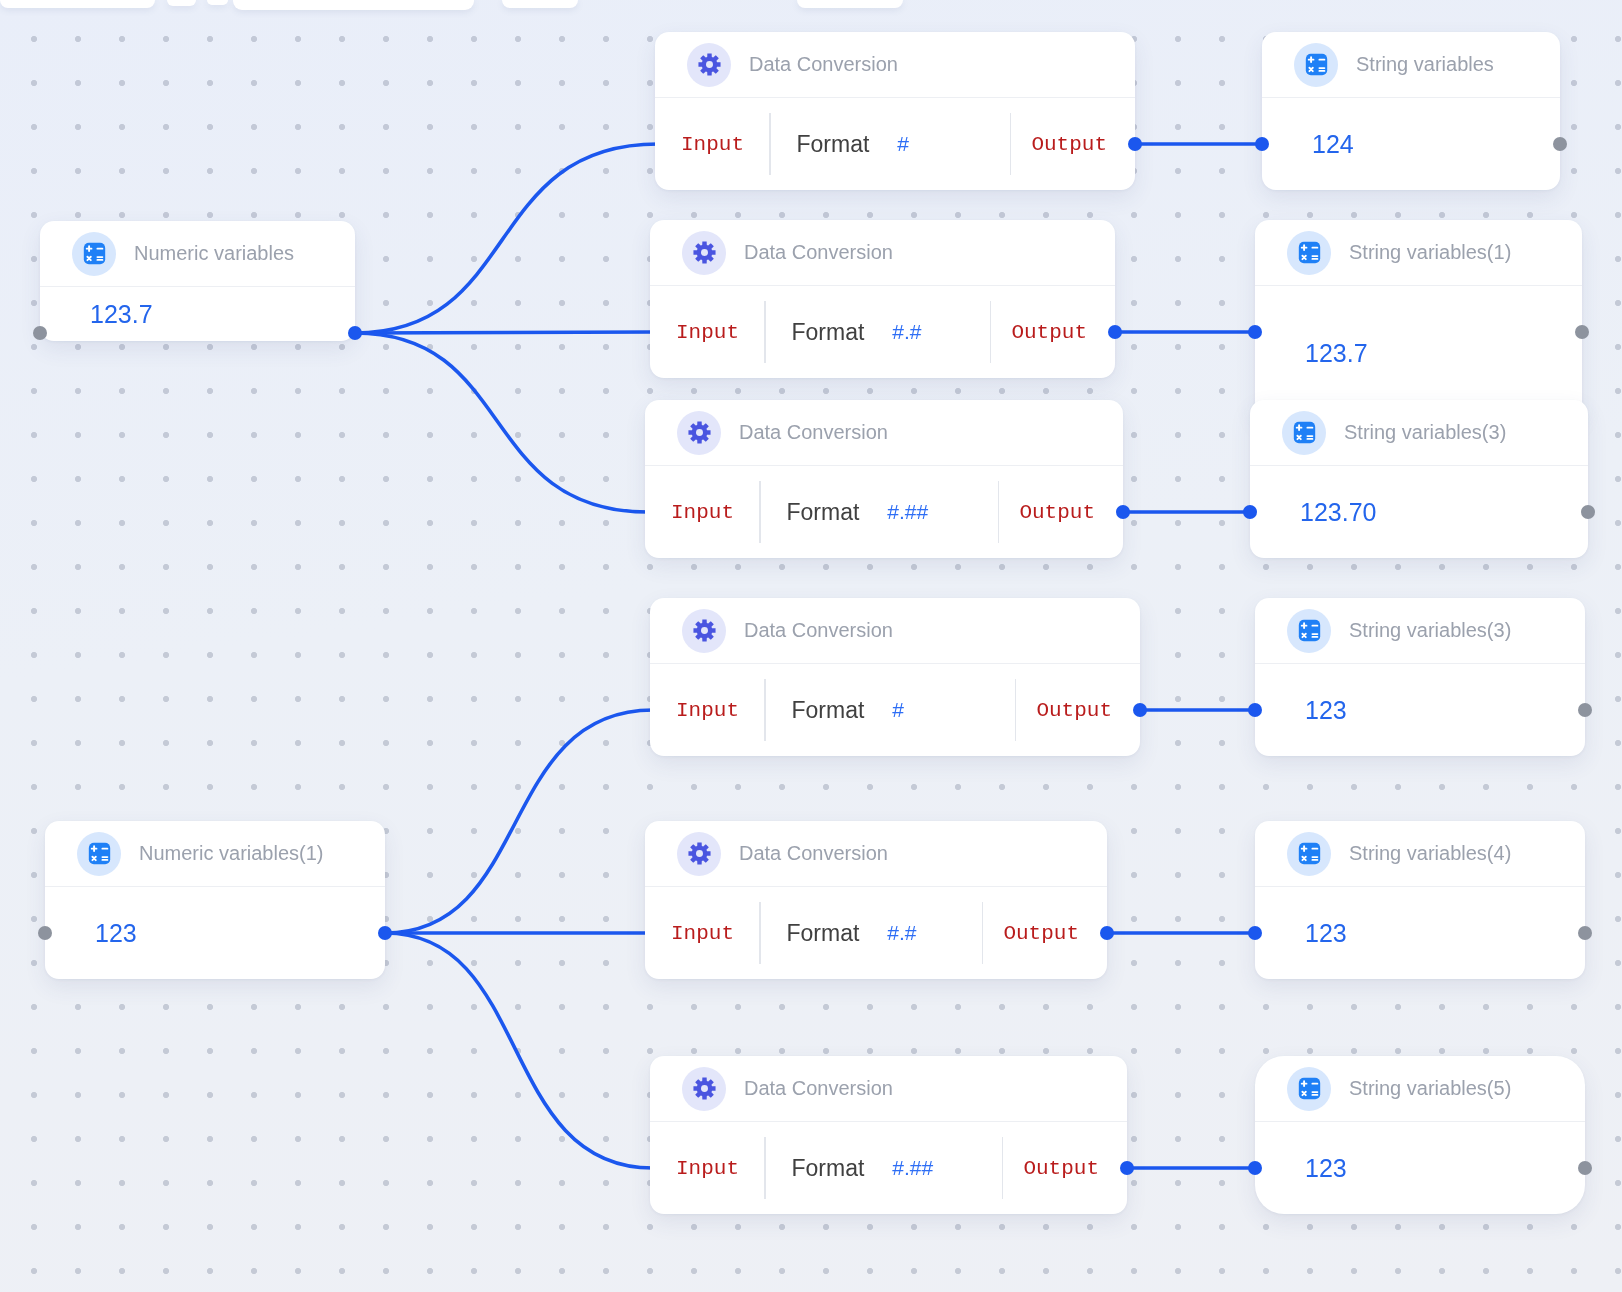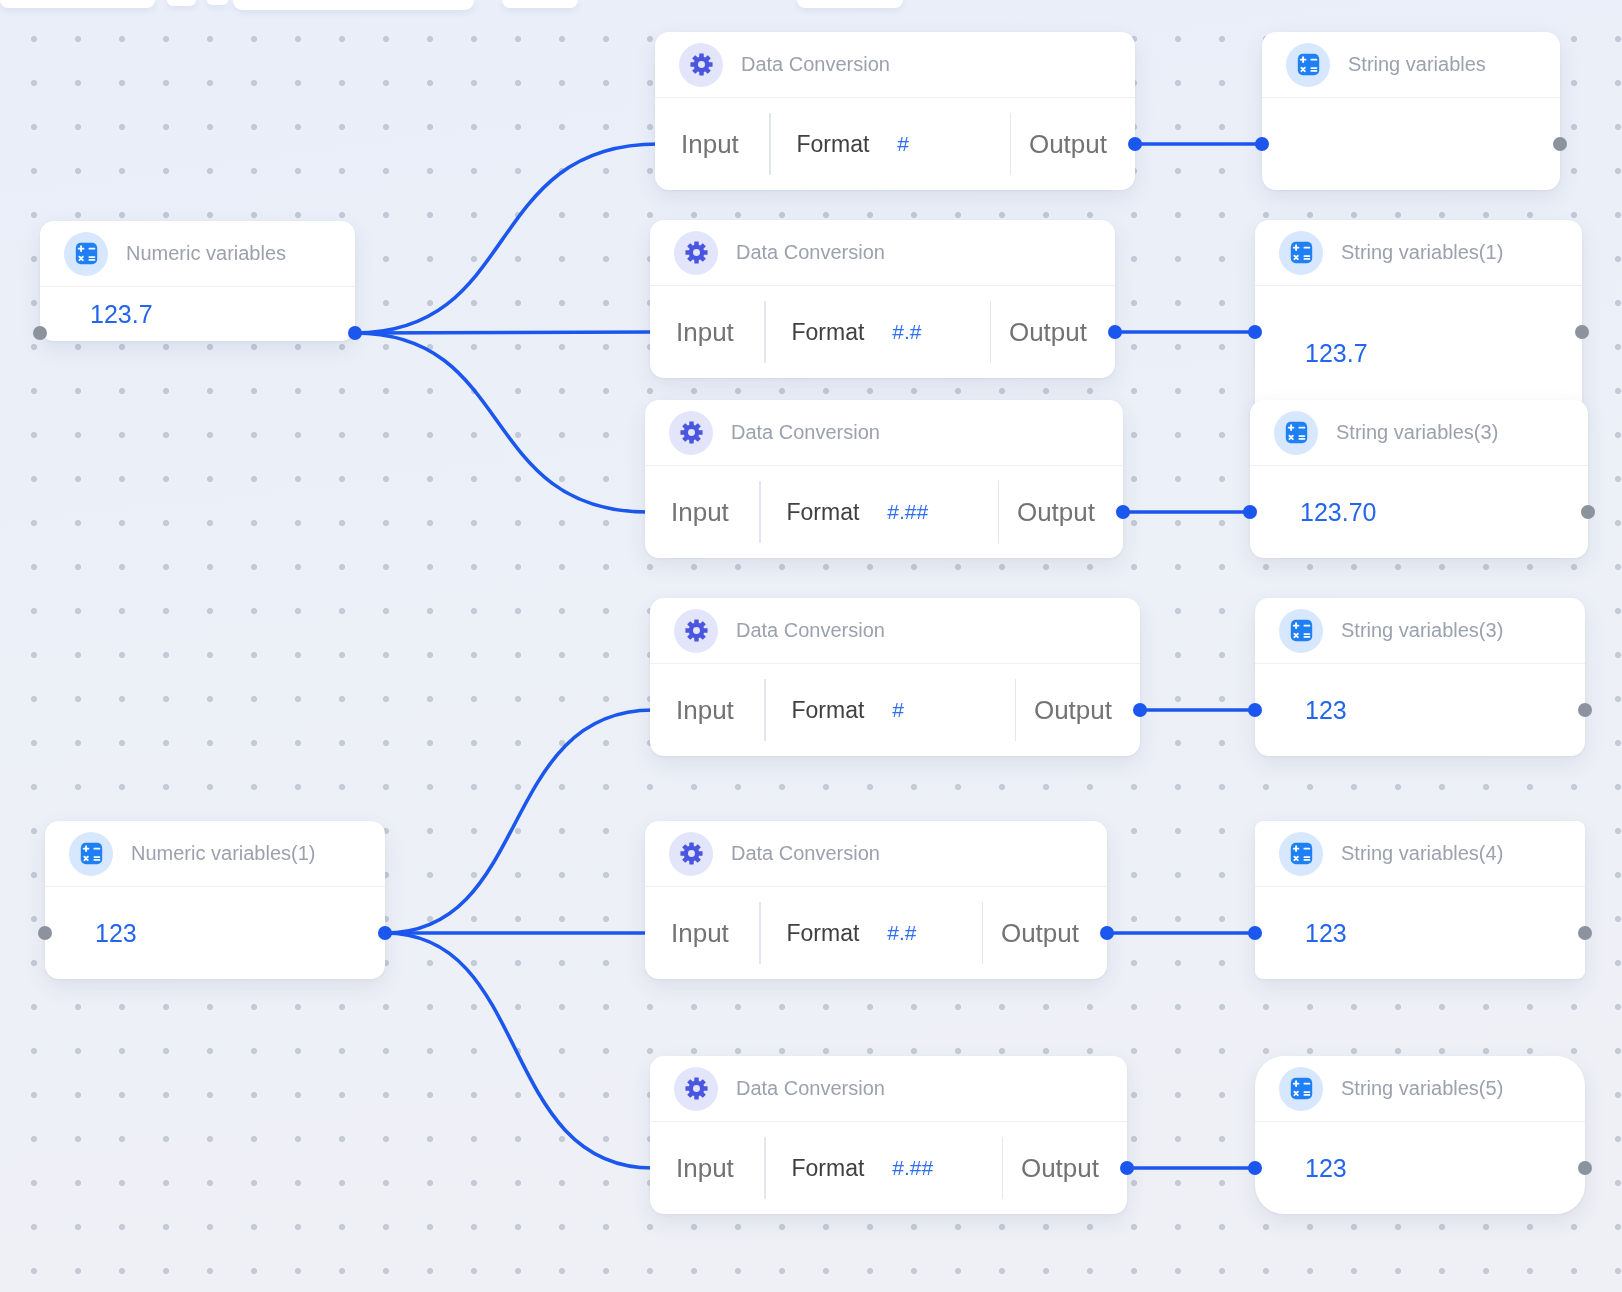--- a/index.html
+++ b/index.html
@@ -18,35 +18,35 @@
   }
   #edges{position:absolute;inset:0;z-index:1;}
   #edges path{fill:none;stroke:var(--edge,#1b57ee);stroke-width:3.6;stroke-linecap:round;}
 
   .node{
     position:absolute;z-index:2;background:#fff;border-radius:14px;
     box-shadow:0 8px 22px rgba(52,72,122,.09),0 1px 3px rgba(52,72,122,.06);
     box-sizing:border-box;
   }
   .node-header{
-    height:66px;display:flex;align-items:center;padding:0 24px;
+    height:66px;display:flex;align-items:center;padding:0 32px;
     border-bottom:1px solid #edeff3;box-sizing:border-box;
   }
   .icon-circle{
     width:44px;height:44px;border-radius:50%;flex:0 0 44px;
     display:flex;align-items:center;justify-content:center;
   }
   .icon-circle.blue{background:#d7e7fd;}
   .icon-circle.indigo{background:#e3e6fa;}
   .node-title{margin-left:18px;font-size:20px;color:var(--title,#9ba1ad);white-space:nowrap;}
   .node-body{height:calc(100% - 66px);display:flex;align-items:center;box-sizing:border-box;}
   .node-value{padding-left:50px;font-size:25px;color:var(--value,#2365ec);}
 
   .conv-body{padding:0 26px;justify-content:space-between;}
-  .conv-label{font-size:26px;color:#737373;white-space:nowrap;}
+  .conv-label{font-size:21px;color:#b91c1c;white-space:nowrap;font-family:Liberation Mono, monospace;}
   .vdiv{width:1.5px;height:62px;background:#e3e6ec;flex:0 0 1.5px;}
   .conv-format{flex:1;display:flex;align-items:center;padding-left:26px;gap:28px;}
   .format-label{font-size:23px;color:#404040;}
   .format-value{font-size:21px;font-weight:500;color:var(--format-value,#2e6ef5);}
   .conv-input{width:88px;flex:0 0 88px;}
   .conv-output{width:96px;flex:0 0 96px;text-align:right;padding-right:2px;}
 
   .port{
     position:absolute;z-index:3;width:14px;height:14px;border-radius:50%;
     transform:translate(-50%,-50%);
@@ -265,20 +265,23 @@
           <g stroke="#fff" stroke-width="1.7" stroke-linecap="round" fill="none">
             <path d="M7.2 5.6 v4.2 M5.1 7.7 h4.2"></path>
             <path d="M14.6 7.7 h4.4"></path>
             <path d="M5.7 14.9 l3 3 M8.7 14.9 l-3 3"></path>
             <path d="M14.6 15.2 h4.4 M14.6 17.7 h4.4"></path>
           </g>
         </svg>
       </span>
       <span class="node-title">String variables</span>
     </div>
+    <div class="node-body">
+      <span class="node-value">124</span>
+    </div>
   </div>
     <div class="port connected" style="left: 1262px; top: 144px;"></div>
     <div class="port idle" style="left: 1560px; top: 144px;"></div>
     <div class="node" style="left: 1255px; top: 220px; width: 327px; height: 200px;">
     <div class="node-header">
       <span class="icon-circle blue">
         <svg width="27" height="27" viewBox="0 0 24 24">
           <rect x="2.5" y="2.5" width="19" height="19" rx="4.5" fill="#1f80f6"></rect>
           <g stroke="#fff" stroke-width="1.7" stroke-linecap="round" fill="none">
             <path d="M7.2 5.6 v4.2 M5.1 7.7 h4.2"></path>
@@ -331,21 +334,21 @@
         </svg>
       </span>
       <span class="node-title">String variables(3)</span>
     </div>
     <div class="node-body">
       <span class="node-value">123</span>
     </div>
   </div>
     <div class="port connected" style="left: 1255px; top: 710px;"></div>
     <div class="port idle" style="left: 1585px; top: 710px;"></div>
-    <div class="node" style="left: 1255px; top: 821px; width: 330px; height: 158px; border-radius: 8px;">
+    <div class="node" style="left: 1255px; top: 821px; width: 330px; height: 158px;">
     <div class="node-header">
       <span class="icon-circle blue">
         <svg width="27" height="27" viewBox="0 0 24 24">
           <rect x="2.5" y="2.5" width="19" height="19" rx="4.5" fill="#1f80f6"></rect>
           <g stroke="#fff" stroke-width="1.7" stroke-linecap="round" fill="none">
             <path d="M7.2 5.6 v4.2 M5.1 7.7 h4.2"></path>
             <path d="M14.6 7.7 h4.4"></path>
             <path d="M5.7 14.9 l3 3 M8.7 14.9 l-3 3"></path>
             <path d="M14.6 15.2 h4.4 M14.6 17.7 h4.4"></path>
           </g>

